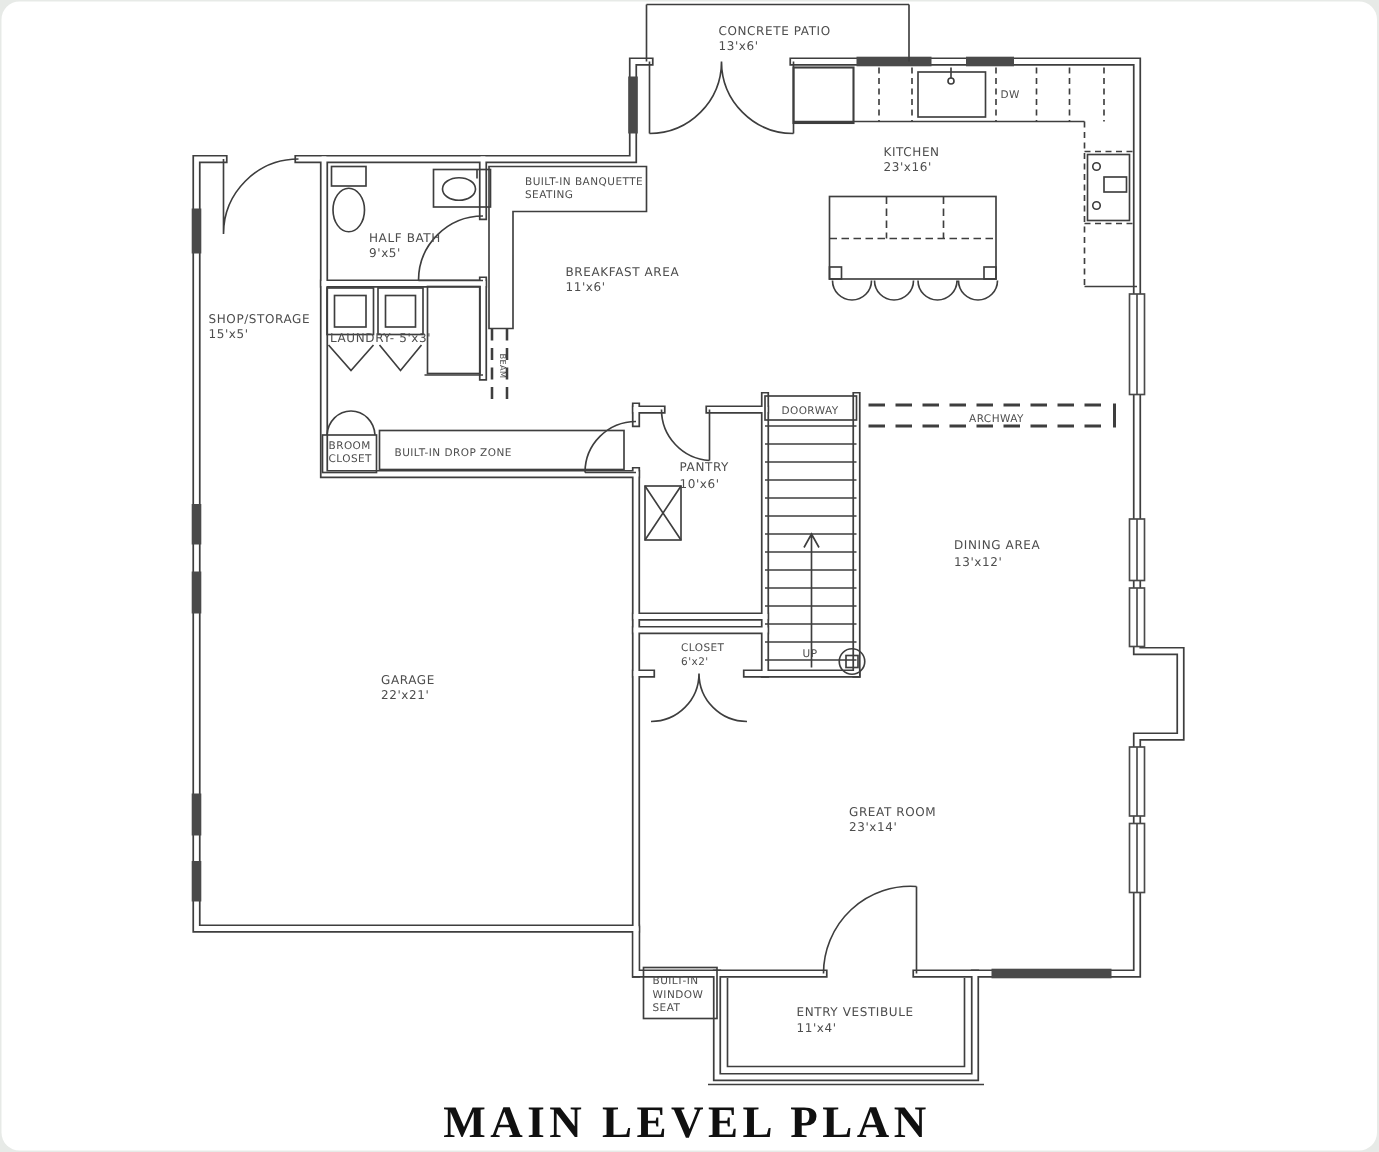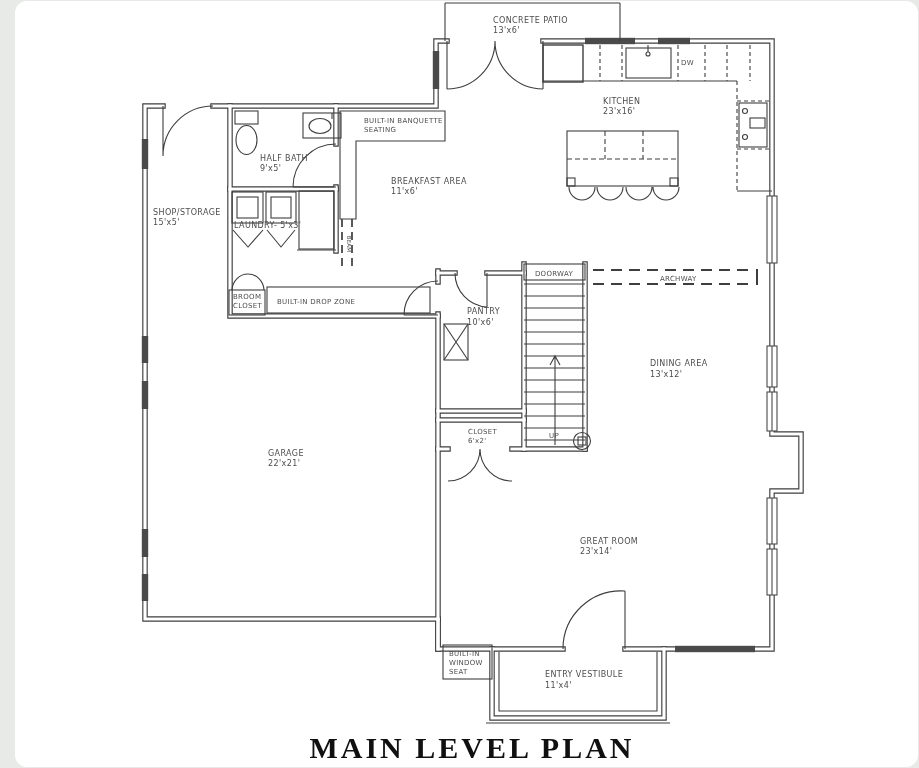--- a/index.html
+++ b/index.html
@@ -2,21 +2,21 @@
 <html><head>
 <meta charset="utf-8">
 <style>
   html,body{margin:0;padding:0;}
   body{
     width:919px;height:768px;overflow:hidden;
     background:#e7eae7;
     font-family:"DejaVu Sans", sans-serif;
   }
   .sheet{
-    position:absolute;inset:1px;background:#ffffff;border-radius:12px;margin-left:14px;
+    position:absolute;inset:1px;background:#ffffff;border-radius:12px;
   }
   svg{position:absolute;left:0;top:0;}
   .lbl{font-family:"DejaVu Sans", sans-serif;font-size:8px;letter-spacing:.4px;fill:#4d4d4d;}
   .lbl-sm{font-family:"DejaVu Sans", sans-serif;font-size:7px;letter-spacing:.3px;fill:#4d4d4d;}
   .lbl-tiny{font-family:"DejaVu Sans", sans-serif;font-size:5.5px;letter-spacing:.2px;fill:#4d4d4d;}
   .plan-title{font-family:"Liberation Serif", serif;font-size:30px;font-weight:bold;letter-spacing:3px;fill:#101010;}
 </style>
 </head>
 <body>
 

